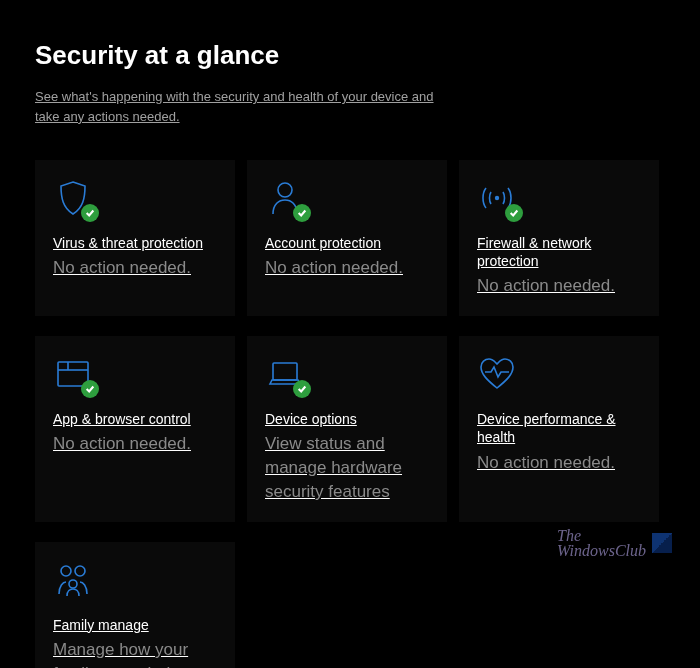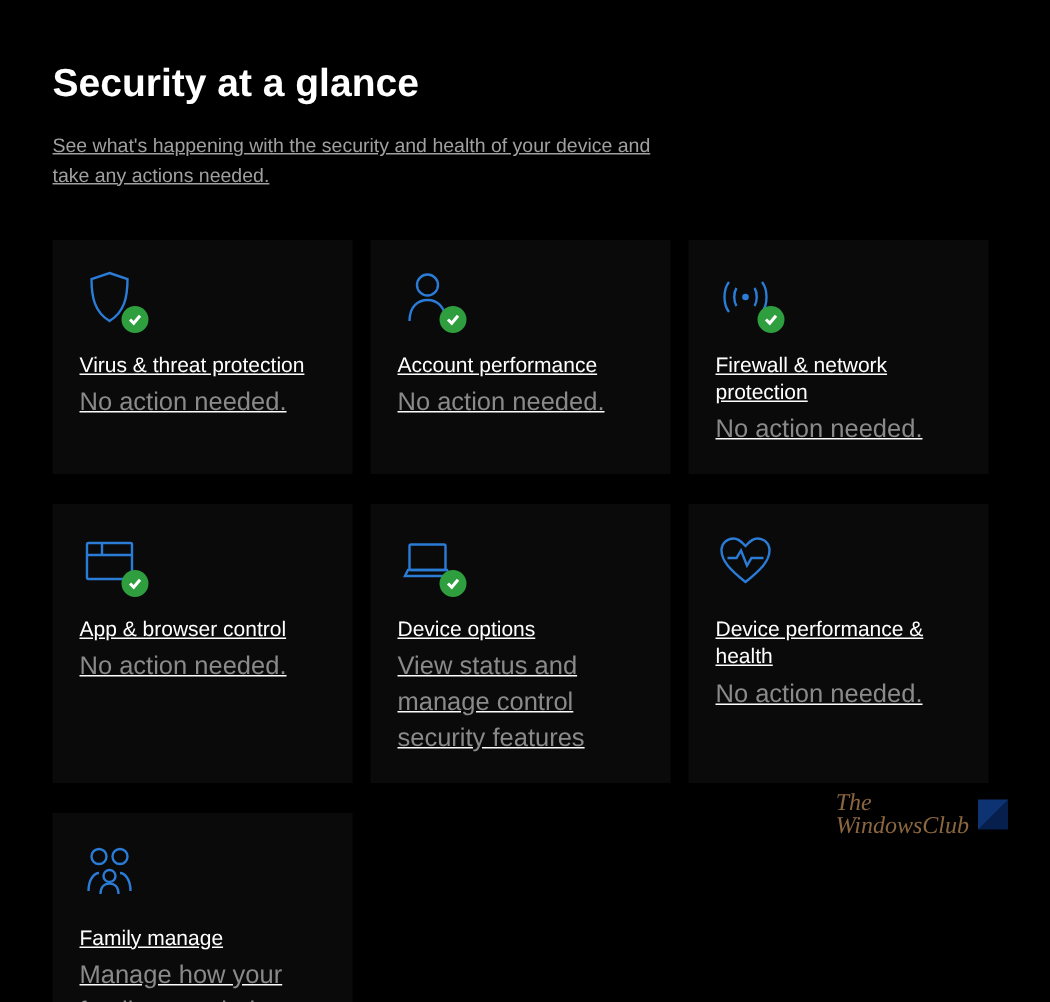--- a/index.html
+++ b/index.html
@@ -92,21 +92,21 @@
       bottom: 110px;
       display: flex;
       align-items: center;
       gap: 6px;
       opacity: 0.55;
     }
     .watermark-text {
       font-family: Georgia, serif;
       font-style: italic;
       font-size: 16px;
-      color: #fdba74;
+      color: #c4b5fd;
       line-height: 0.95;
     }
     .watermark-square {
       width: 20px;
       height: 20px;
       background: linear-gradient(135deg, #1a5ecf 50%, #0d3a8a 50%);
     }
   </style>
 </head>
 <body>
@@ -140,21 +140,21 @@
             <circle cx="20" cy="12" r="7"></circle>
             <path d="M8 36 C8 26 14 22 20 22 C26 22 32 26 32 36"></path>
           </svg>
       </span>
       <span class="status-badge">
         <svg viewBox="0 0 12 12">
             <path d="M2 6 L5 9 L10 3"></path>
           </svg>
       </span>
     </div>
-    <div class="tile-title">Account performance</div>
+    <div class="tile-title">Account protection</div>
     <div class="tile-status">No action needed.</div>
   </div>
 
   <div class="tile">
     <div class="tile-icon-wrap">
       <span class="tile-icon">
         <svg viewBox="0 0 40 40">
           <path d="M9 10 C5 15 5 25 9 30"></path>
           <path d="M14 14 C12 17 12 23 14 26"></path>
           <path d="M31 10 C35 15 35 25 31 30"></path>
@@ -199,21 +199,21 @@
             <path d="M5 30 L35 30 L33 26 L7 26 Z"></path>
           </svg>
       </span>
       <span class="status-badge">
         <svg viewBox="0 0 12 12">
             <path d="M2 6 L5 9 L10 3"></path>
           </svg>
       </span>
     </div>
     <div class="tile-title">Device options</div>
-    <div class="tile-status">View status and manage control security features</div>
+    <div class="tile-status">View status and manage hardware security features</div>
   </div>
 
   <div class="tile">
     <div class="tile-icon-wrap">
       <span class="tile-icon">
         <svg viewBox="0 0 40 40">
             <path d="M20 34 C10 26 4 20 4 13 C4 8 8 5 12 5 C16 5 18 8 20 10 C22 8 24 5 28 5 C32 5 36 8 36 13 C36 20 30 26 20 34 Z"></path>
             <path d="M8 18 L14 18 L17 13 L21 23 L24 18 L32 18" stroke-width="1.6"></path>
           </svg>
       </span>

